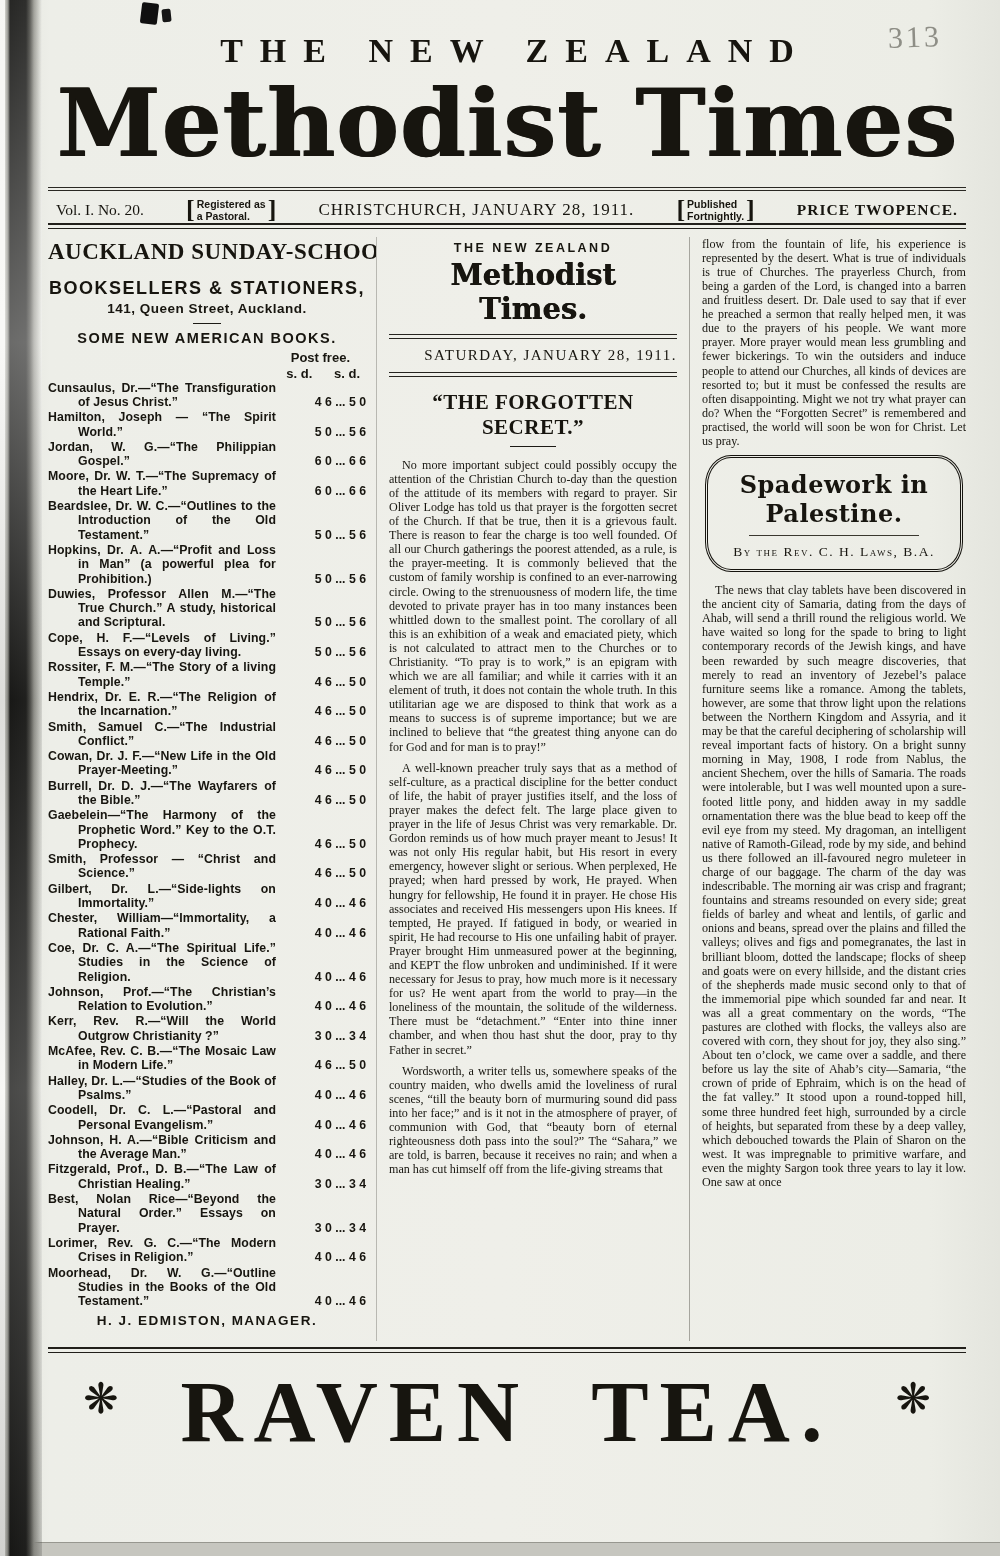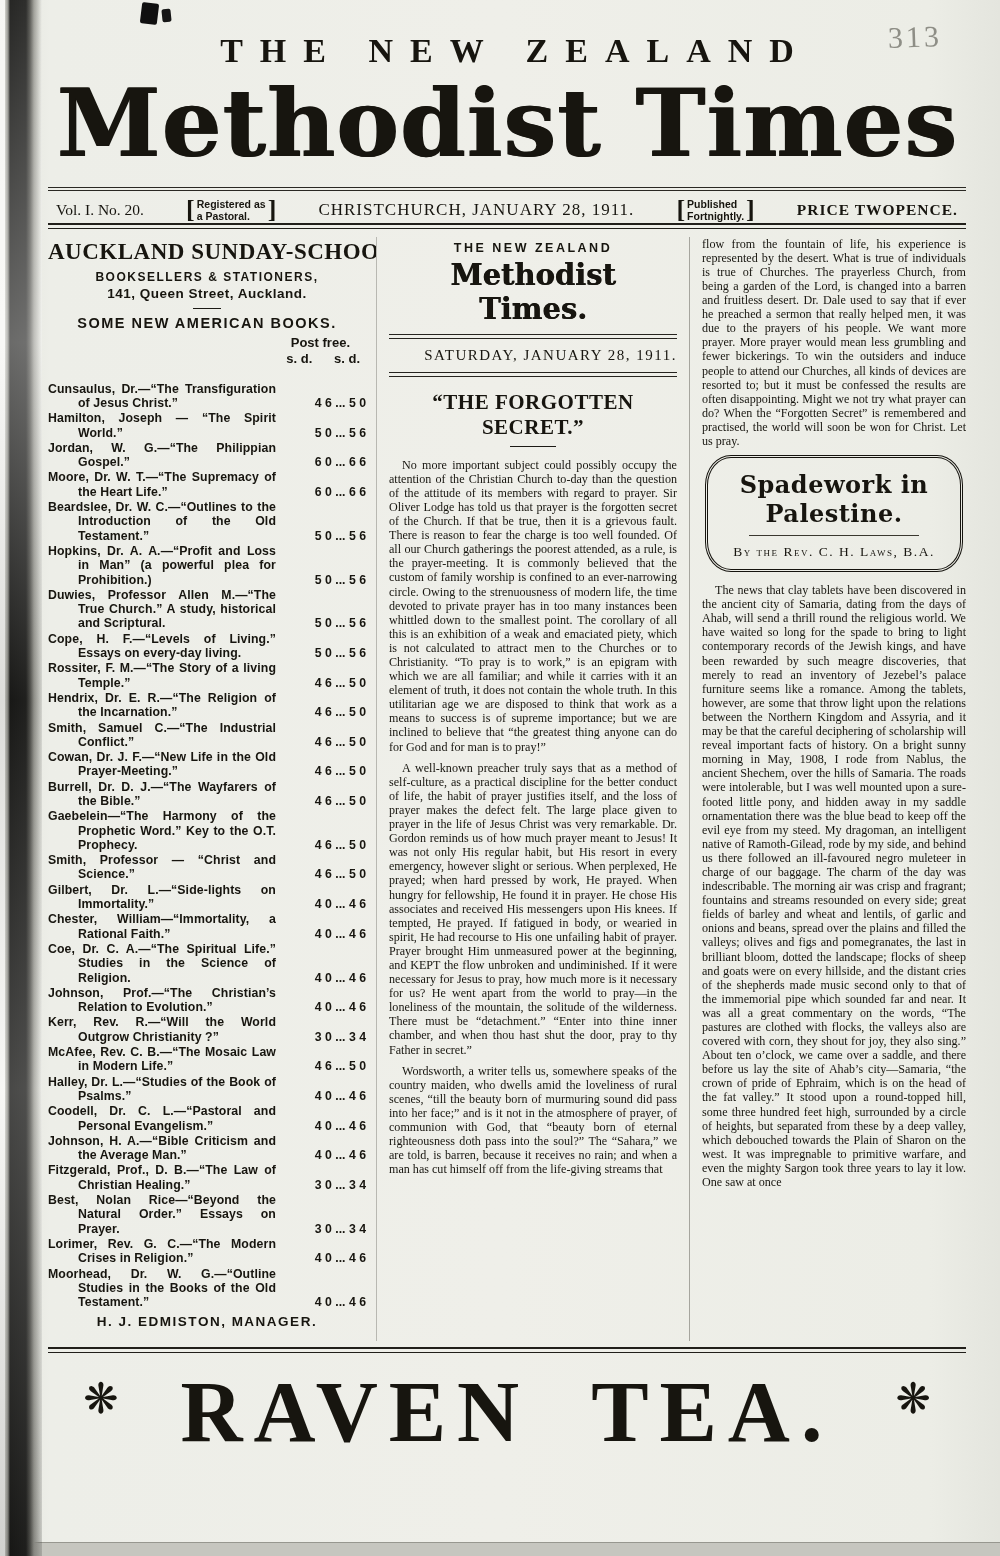--- a/index.html
+++ b/index.html
@@ -37,27 +37,27 @@
   .issue{font-size:17px;letter-spacing:1px;}
   .price-label{font-size:15.5px;font-weight:bold;letter-spacing:1px;}
   
   .columns{display:flex;height:1104px;overflow:hidden;margin-top:8px;}
   .col{overflow:hidden;}
   .col-left{width:318px;padding-right:10px;}
   .col-mid{width:288px;padding:0 12px;border-left:1px solid rgba(60,58,50,.30);border-right:1px solid rgba(60,58,50,.40);}
   .col-right{flex:1;padding-left:12px;}
   
   .advertiser{margin:2px 0 0 0;text-align:center;font-family:"Liberation Serif",serif;font-weight:bold;font-size:23px;letter-spacing:.5px;white-space:nowrap;}
-  .adv-sub{margin-top:5px;text-align:center;font-family:"Liberation Sans",sans-serif;font-weight:bold;font-size:12px;letter-spacing:1.5px;}
+  .adv-sub{margin-top:13px;text-align:center;font-family:"Liberation Sans",sans-serif;font-weight:bold;font-size:18px;letter-spacing:1.5px;}
   .adv-addr{margin-top:2px;text-align:center;font-family:"Liberation Sans",sans-serif;font-weight:bold;font-size:13.5px;letter-spacing:.5px;}
   .short-dash{width:28px;border-top:1.5px solid #1c1a15;margin:7px auto 6px auto;}
   .books-header{text-align:center;font-family:"Liberation Sans",sans-serif;font-weight:bold;font-size:14.5px;letter-spacing:1.5px;margin-top:6px;}
   .post-free{text-align:right;padding-right:16px;font-family:"Liberation Sans",sans-serif;font-weight:bold;font-size:13px;margin-top:4px;}
   .sd-cols{text-align:right;padding-right:6px;font-family:"Liberation Sans",sans-serif;font-weight:bold;font-size:13px;white-space:pre;margin-top:1px;}
-  .book-list{margin-top:16px;}
+  .book-list{margin-top:0;}
   .book-row{display:flex;align-items:flex-end;margin-bottom:1px;}
   .book-title{flex:1;font-family:"Liberation Sans",sans-serif;font-weight:bold;font-size:12.3px;line-height:14.3px;
     padding-left:30px;text-indent:-30px;text-align:justify;letter-spacing:.1px;}
   .book-price{font-family:"Liberation Sans",sans-serif;font-weight:bold;font-size:12.3px;line-height:14.3px;white-space:pre;min-width:86px;text-align:right;padding-left:4px;}
   .manager{text-align:center;font-family:"Liberation Sans",sans-serif;font-weight:bold;font-size:13.5px;letter-spacing:1.5px;margin-top:5px;}
   
   .col-kicker{text-align:center;font-family:"Liberation Sans",sans-serif;font-weight:bold;font-size:12.5px;letter-spacing:2.5px;margin-top:4px;}
   .col-masthead{text-align:center;font-family:"DejaVu Serif",serif;font-weight:bold;font-size:29px;word-spacing:16px;margin:3px 0 8px 0;text-shadow:.6px 0 0 currentColor;}
   .rule-dbl{border-top:1.2px solid #26241f;border-bottom:1.2px solid #26241f;height:3px;}
   .issue-date{text-align:right;font-size:15px;letter-spacing:1.5px;margin:8px 0;}

